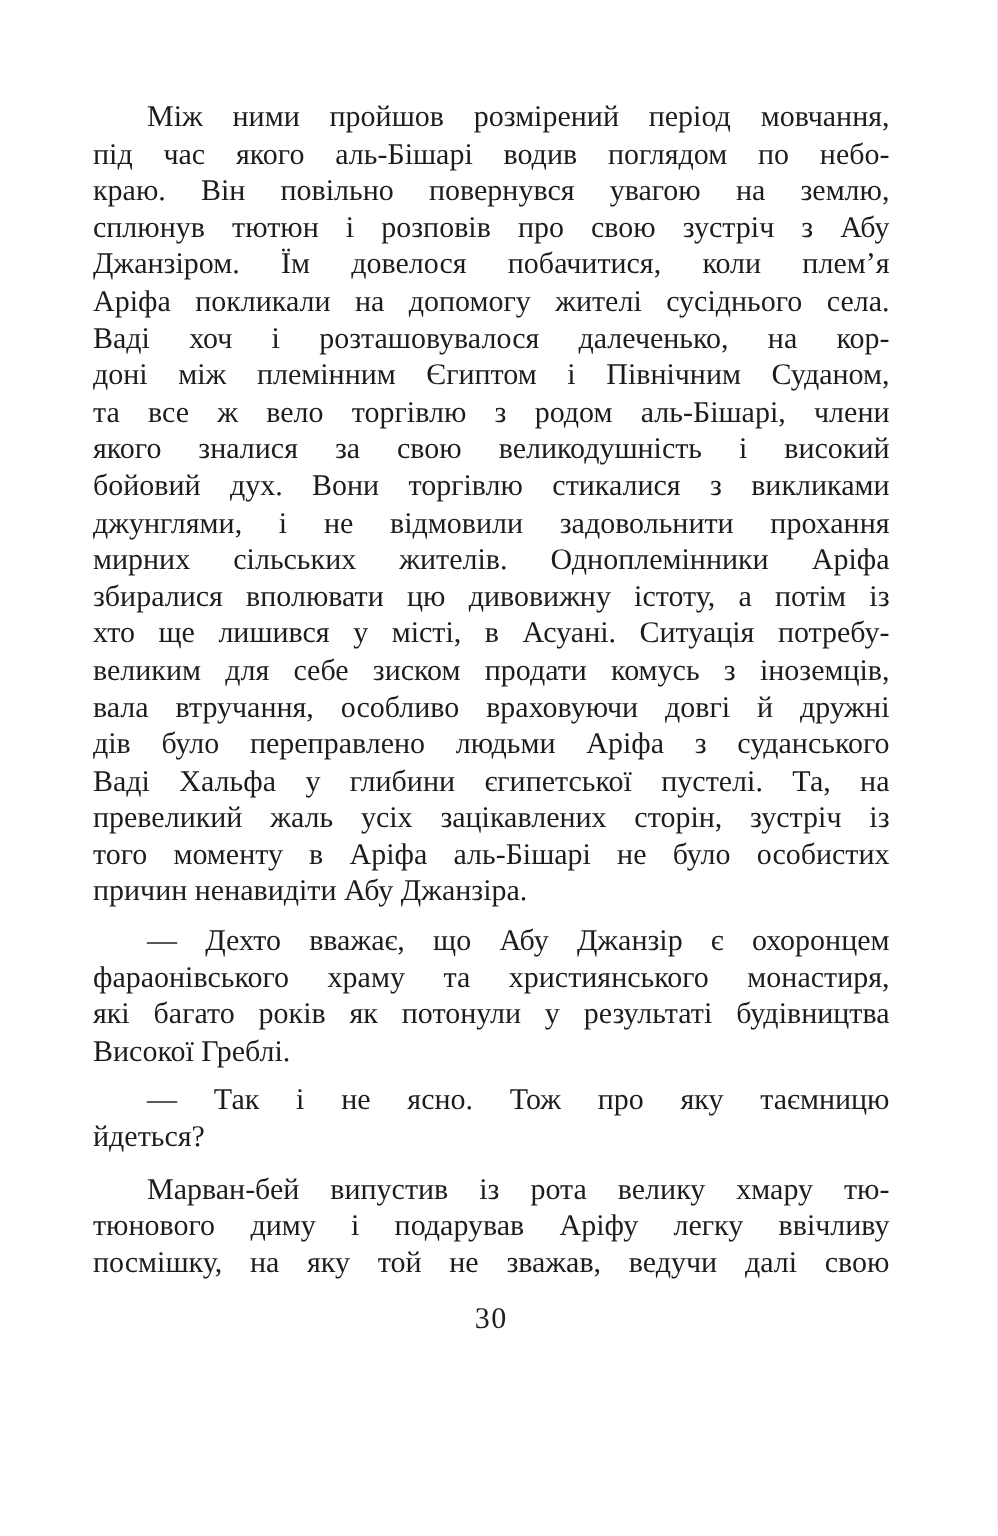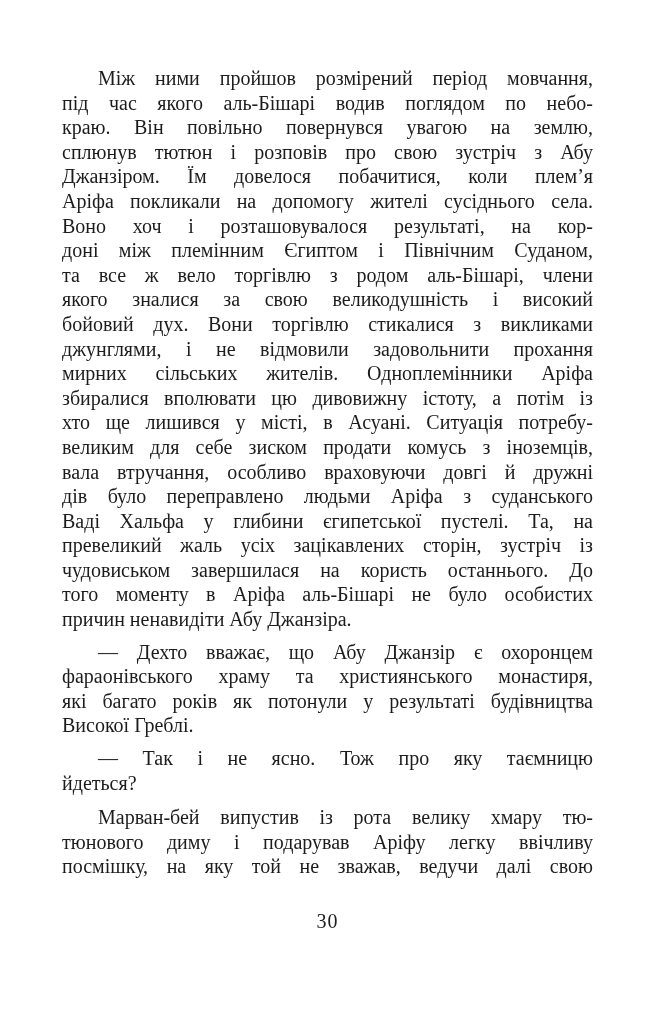--- a/index.html
+++ b/index.html
@@ -41,53 +41,52 @@
     overflow: hidden;
     height: 24.6px;
   }
   .line.first {
     text-indent: 36px;
   }
   .line.endline {
     text-align-last: left;
   }
   .page-number {
-    margin-top: 30px;
+    margin-top: 13px;
     text-align: center;
     font-size: 20px;
     letter-spacing: 1px;
   }
 </style>
 </head>
 <body>
 
 <div class="book-page" style="background: rgb(255, 255, 255); color: rgb(28, 28, 28);">
   <div class="text-block" id="text-block">
       <div class="paragraph">
         <div class="line first">Між ними пройшов розмірений період мовчання,</div>
         <div class="line">під час якого аль-Бішарі водив поглядом по небо-</div>
         <div class="line">краю. Він повільно повернувся увагою на землю,</div>
         <div class="line">сплюнув тютюн і розповів про свою зустріч з Абу</div>
         <div class="line">Джанзіром. Їм довелося побачитися, коли плем’я</div>
         <div class="line">Аріфа покликали на допомогу жителі сусіднього села.</div>
-        <div class="line">Воно хоч і розташовувалося результаті, на кор-</div>
+        <div class="line">Ваді хоч і розташовувалося далеченько, на кор-</div>
         <div class="line">доні між племінним Єгиптом і Північним Суданом,</div>
         <div class="line">та все ж вело торгівлю з родом аль-Бішарі, члени</div>
         <div class="line">якого зналися за свою великодушність і високий</div>
         <div class="line">бойовий дух. Вони торгівлю стикалися з викликами</div>
         <div class="line">джунглями, і не відмовили задовольнити прохання</div>
         <div class="line">мирних сільських жителів. Одноплемінники Аріфа</div>
         <div class="line">збиралися вполювати цю дивовижну істоту, а потім із</div>
         <div class="line">хто ще лишився у місті, в Асуані. Ситуація потребу-</div>
         <div class="line">великим для себе зиском продати комусь з іноземців,</div>
         <div class="line">вала втручання, особливо враховуючи довгі й дружні</div>
         <div class="line">дів було переправлено людьми Аріфа з суданського</div>
         <div class="line">Ваді Хальфа у глибини єгипетської пустелі. Та, на</div>
         <div class="line">превеликий жаль усіх зацікавлених сторін, зустріч із</div>
-        <div class="line">чудовиськом завершилася на користь останнього. До</div>
         <div class="line">того моменту в Аріфа аль-Бішарі не було особистих</div>
         <div class="line endline">причин ненавидіти Абу Джанзіра.</div>
       </div>
       <div class="paragraph">
         <div class="line first">— Дехто вважає, що Абу Джанзір є охоронцем</div>
         <div class="line">фараонівського храму та християнського монастиря,</div>
         <div class="line">які багато років як потонули у результаті будівництва</div>
         <div class="line endline">Високої Греблі.</div>
       </div>
       <div class="paragraph">

